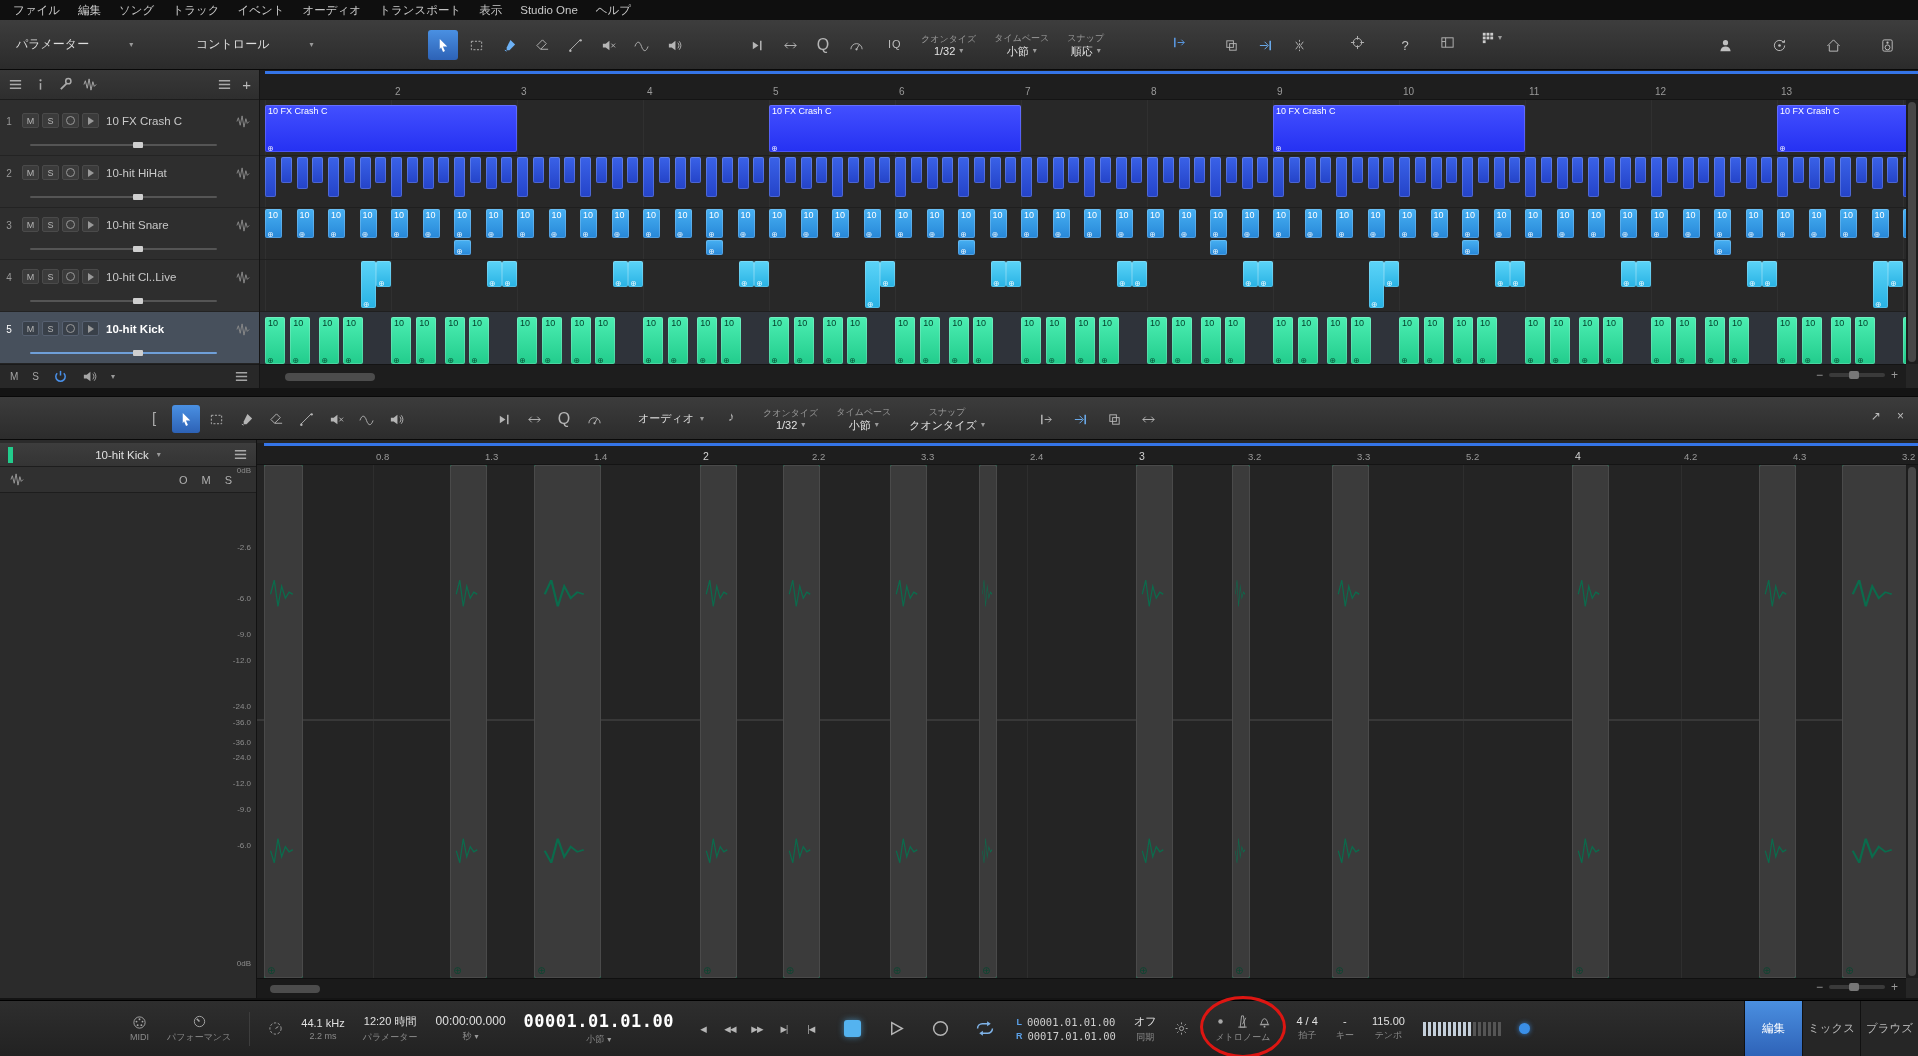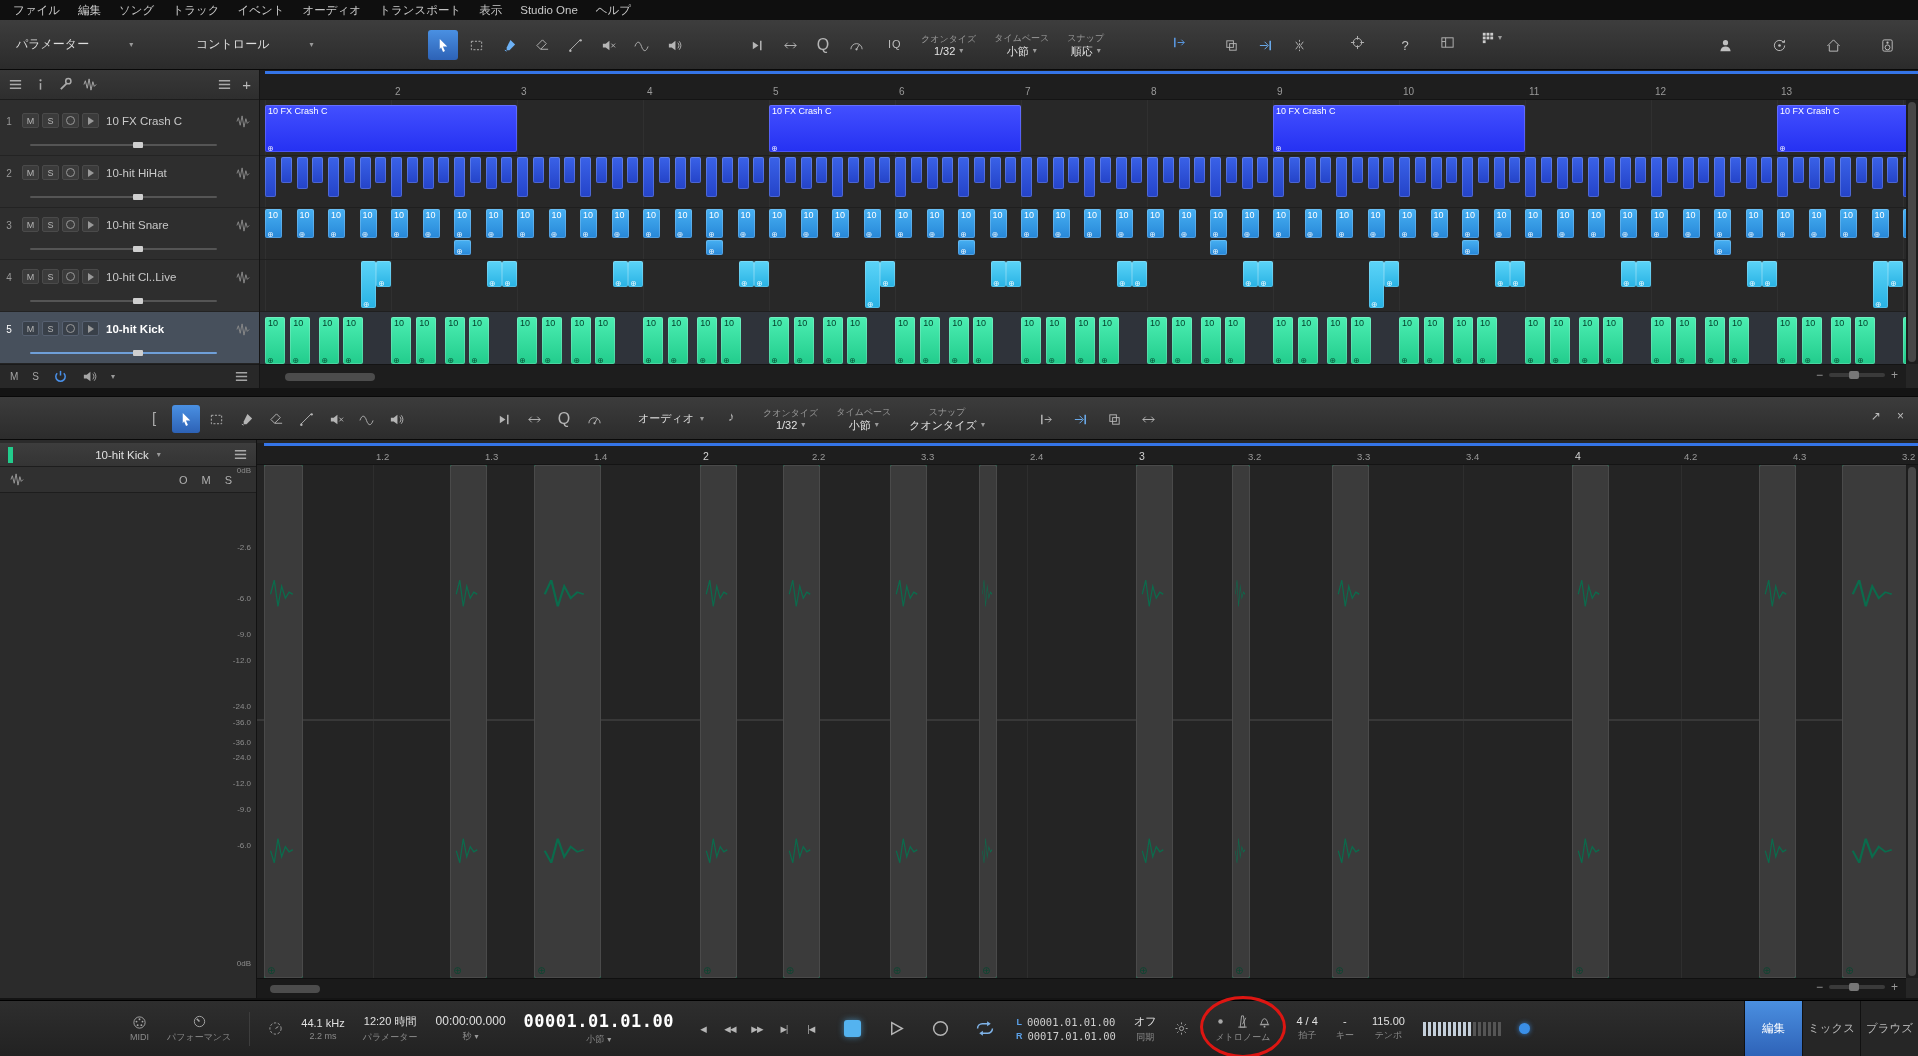--- a/index.html
+++ b/index.html
@@ -1225,31 +1225,31 @@
           <div class="db-label" style="top: calc(54% - 4px);">-36.0</div>
           <div class="db-label" style="top: calc(57% - 4px);">-24.0</div>
           <div class="db-label" style="top: calc(62% - 4px);">-12.0</div>
           <div class="db-label" style="top: calc(67% - 4px);">-9.0</div>
           <div class="db-label" style="top: calc(74% - 4px);">-6.0</div>
           <div class="db-label" style="top: calc(97% - 4px);">0dB</div>
         </div>
     </div>
     <div id="e-canvas">
       <div id="e-ruler">
-          <div class="ernum" style="left: 119px;">1.2</div>
+          <div class="ernum" style="left: 119px;">0.8</div>
           <div class="ernum" style="left: 228px;">1.3</div>
           <div class="ernum" style="left: 337px;">1.4</div>
           <div class="ernum bar" style="left: 446px;">2</div>
           <div class="ernum" style="left: 555px;">2.2</div>
           <div class="ernum" style="left: 664px;">3.3</div>
           <div class="ernum" style="left: 773px;">2.4</div>
           <div class="ernum bar" style="left: 882px;">3</div>
           <div class="ernum" style="left: 991px;">3.2</div>
           <div class="ernum" style="left: 1100px;">3.3</div>
-          <div class="ernum" style="left: 1209px;">3.4</div>
+          <div class="ernum" style="left: 1209px;">5.2</div>
           <div class="ernum bar" style="left: 1318px;">4</div>
           <div class="ernum" style="left: 1427px;">4.2</div>
           <div class="ernum" style="left: 1536px;">4.3</div>
           <div class="ernum" style="left: 1645px;">3.2</div>
         </div>
       <div id="e-wave">
           <div class="eclip" style="left: 7px; width: 39px;">
             <div class="eclip-label">10-hit Kic</div>
             <svg class="sq" viewBox="0 0 40 510" preserveAspectRatio="none">
               <path d="M6 128l4-14 4 26 4-20 4 12 4-6 4 2" stroke="#0b6b4c" fill="none" stroke-width="1.4"></path>

